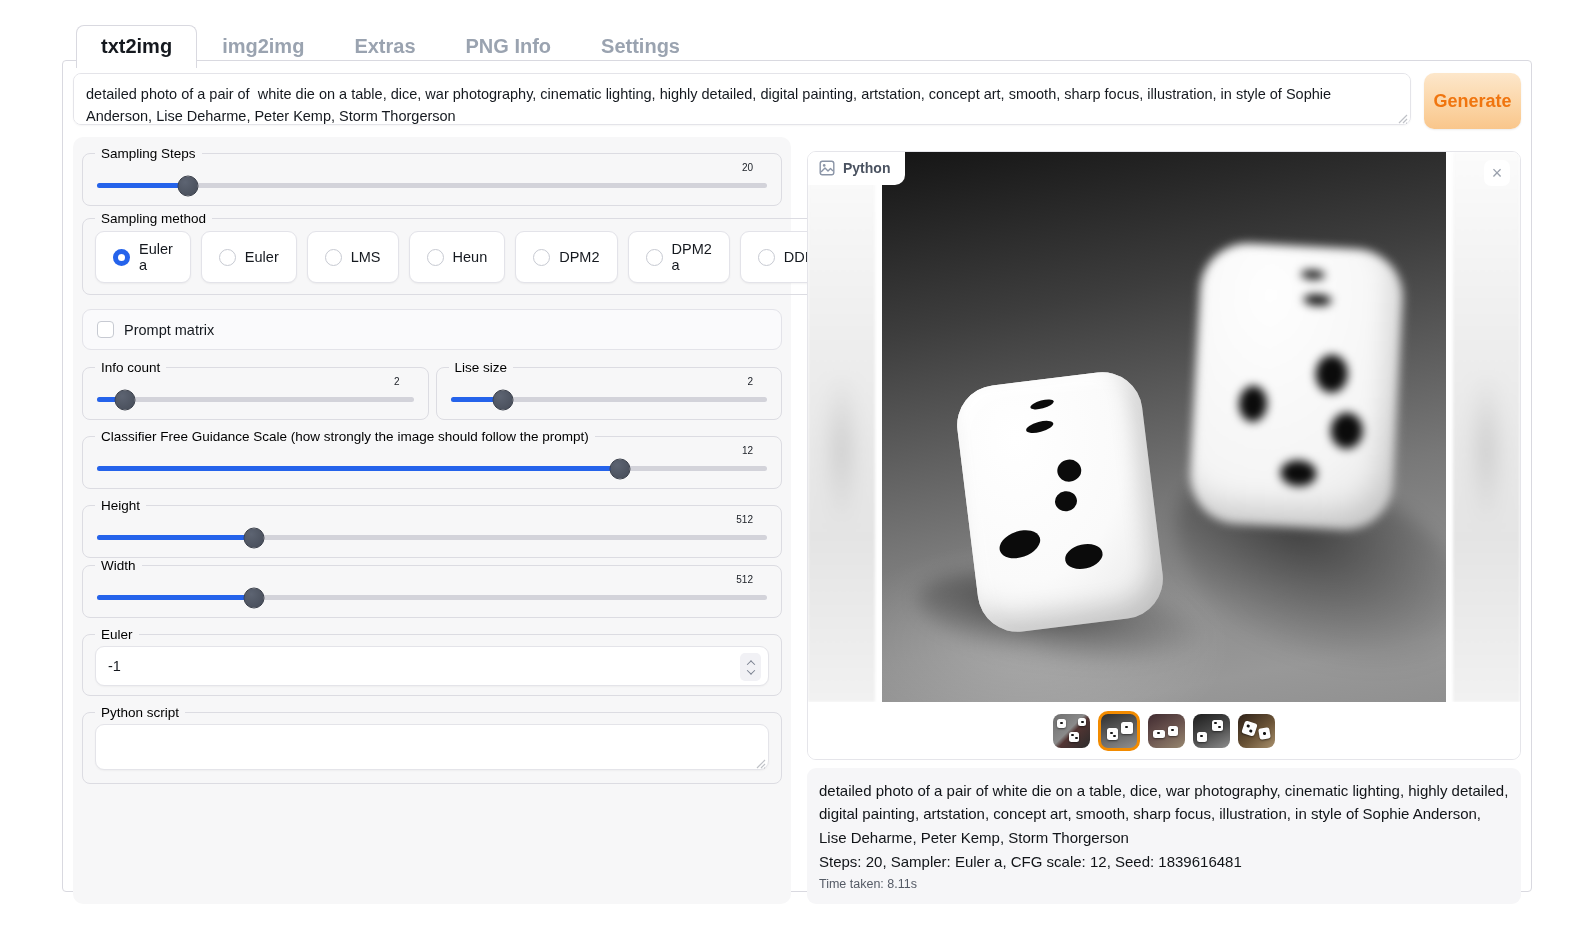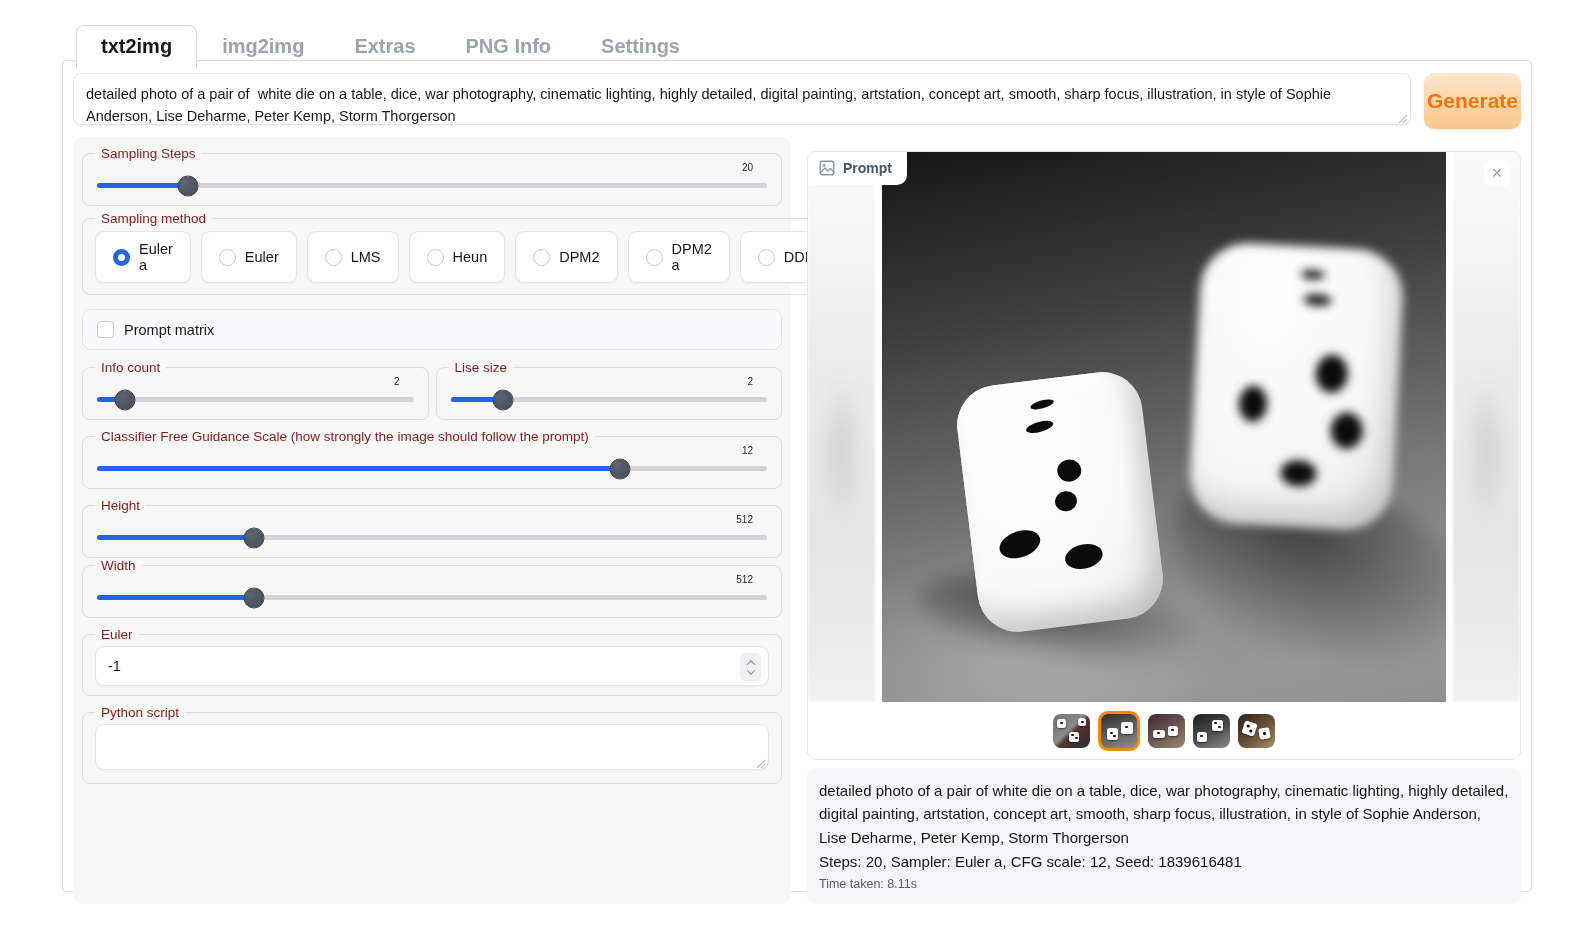--- a/index.html
+++ b/index.html
@@ -22,32 +22,32 @@
   
   .prompt-row { display:flex; gap:13px; margin:12px 10px 8px; align-items:flex-start; }
   .textarea-wrap { position:relative; flex:1; }
   textarea.prompt { width:100%; height:52px; resize:none; border:1px solid #e4e4e9;
     border-radius:8px; padding:9px 26px 8px 12px; font-family:"Liberation Sans",sans-serif;
     font-size:14.5px; line-height:1.55; color:#15191f; outline:none;
     box-shadow:0 1px 2px rgba(0,0,0,.04); }
   .resize-grip { position:absolute; right:3px; bottom:5px; width:11px; height:11px; opacity:.55; }
   .btn-generate { width:97px; height:56px; border:none; border-radius:10px; cursor:pointer;
     background:linear-gradient(180deg,#fde7cb 0%,#fbd4a4 60%,#f9c68b 100%);
-    color:#f0750f; font-weight:700; font-size:21px; font-family:"Liberation Sans",sans-serif;
+    color:#f0750f; font-weight:700; font-size:18px; font-family:"Liberation Sans",sans-serif;
     box-shadow:0 1px 2px rgba(0,0,0,.08); }
 
   
   .cols { display:flex; gap:16px; padding:0 10px; }
   .left-col { width:718px; background:#f7f7f8; border-radius:10px; padding:9px 9px 12px; }
   .right-col { flex:1; margin-top:14px; }
 
   
   fieldset { border:1px solid #dcdce2; border-radius:8px; padding:1px 12px 9px;
     margin-bottom:9px; background:transparent; }
-  legend { font-size:13.5px; color:#7f1d1d; padding:0 6px; margin-left:0px; }
+  legend { font-size:13.5px; color:#000000; padding:0 6px; margin-left:0px; }
 
   .slider-value { text-align:right; padding-right:16px; font-size:10px; color:#1a1e25; }
   .track { position:relative; height:5px; background:#d3d3da; border-radius:3px;
     margin:10px 2px 8px; cursor:pointer; }
   .fill { position:absolute; left:0; top:0; height:100%; background:#2563eb; border-radius:3px; }
   .knob { position:absolute; top:50%; transform:translate(-50%,-50%); width:21px; height:21px;
     border-radius:50%; background:radial-gradient(circle at 35% 30%, #5d6472, #454b57);
     border:1px solid #3e434e; cursor:grab; }
 
   .radio-row { display:flex; gap:10px; margin-top:4px; margin-bottom:2px; }
@@ -305,21 +305,21 @@
       <div class="right-col">
 
         <div class="gallery-box">
 
           <div class="output-chip">
             <svg width="16" height="16" viewBox="0 0 16 16">
               <rect x="1.2" y="1.2" width="13.6" height="13.6" rx="2.2" fill="none" stroke="#8a94a6" stroke-width="1.4"></rect>
               <circle cx="5.2" cy="5.4" r="1.3" fill="#8a94a6"></circle>
               <path d="M2 12 L6 8 L9 11 L11.5 8.5 L14 11" fill="none" stroke="#8a94a6" stroke-width="1.4" stroke-linejoin="round"></path>
             </svg>
-            <span>Prompt</span>
+            <span>Python</span>
           </div>
 
           <div class="close-btn">×</div>
 
           <div class="image-stage">
             <div class="side-band left"></div>
             <div class="side-band right"></div>
 
             <div class="dice-scene">
               <div class="die-shadow shadow-left"></div>

